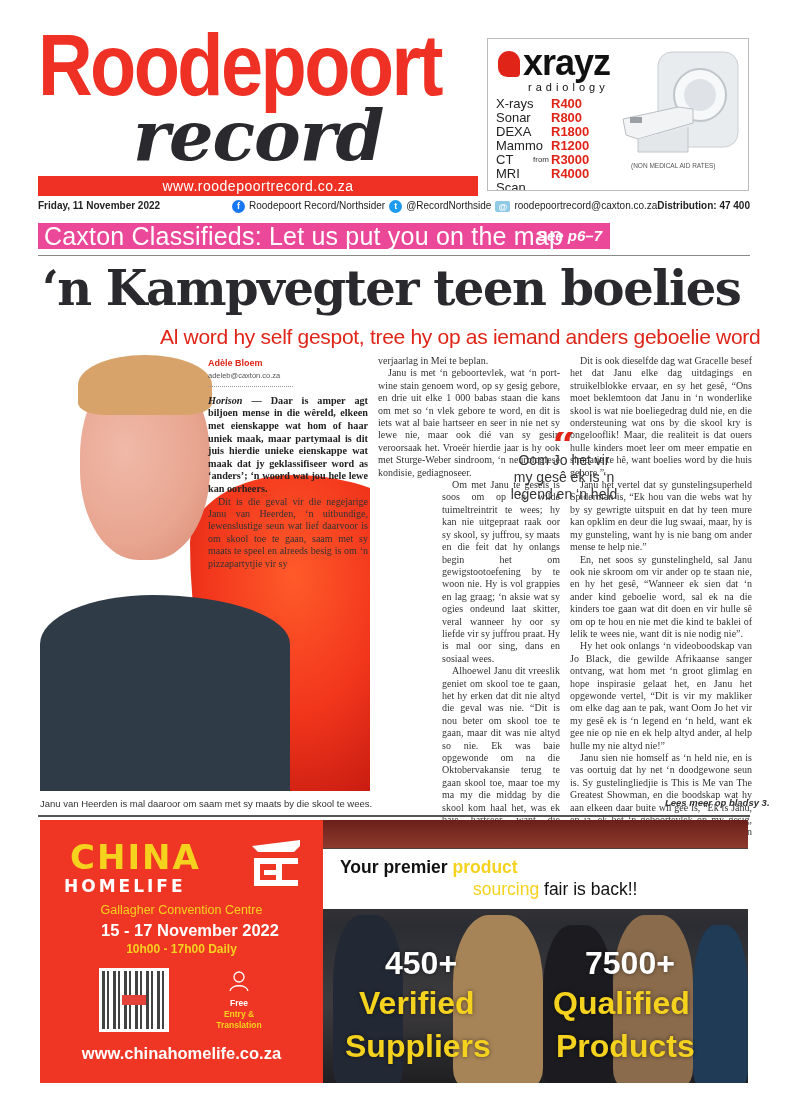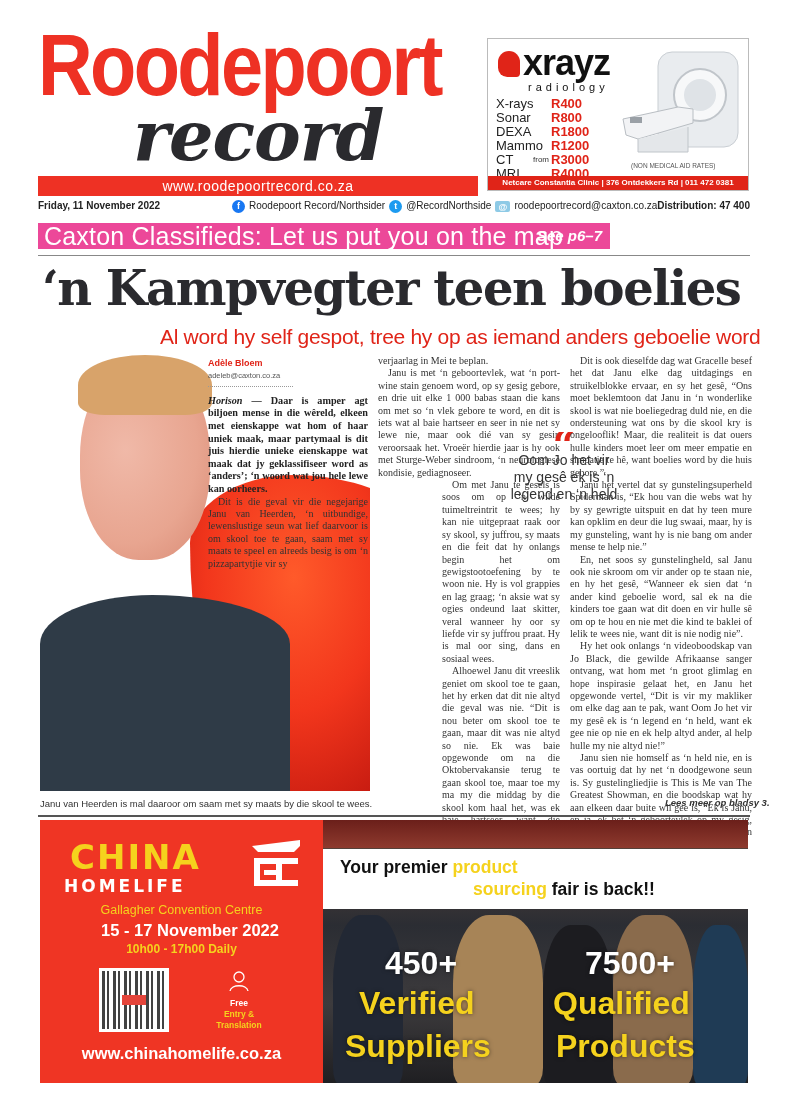--- a/index.html
+++ b/index.html
@@ -86,21 +86,21 @@
   .ch-free { position: absolute; left: 160px; top: 178px; width: 78px; text-align: center; font-size: 8.5px; line-height: 11px; font-weight: 700; }
   .ch-free .w { color: #fff; }
   .ch-free .y { color: #f5d21d; }
   .ch-url { position: absolute; left: 0; top: 224px; width: 283px; text-align: center; color: #fff; font-weight: 700; font-size: 16.5px; }
 
   .ad2-right { position: absolute; left: 283px; top: 0; width: 425px; height: 263px; background: linear-gradient(180deg, #3a2f2c 0%, #55413a 10%, #2b2d33 40%, #3d3b3d 70%, #1f1f22 100%); overflow: hidden; }
   .ad2-roof { position: absolute; left: 0; top: 0; width: 100%; height: 28px; background: linear-gradient(180deg, #6b1f1a, #8e3a2e); }
   .ad2-band { position: absolute; left: 0; top: 29px; width: 426px; height: 60px; background: #fff; }
   .ad2-tag1 { position: absolute; left: 17px; top: 8px; font-weight: 700; font-size: 17.5px; color: #111; }
   .ad2-tag1 .y { color: #f5d21d; }
-  .ad2-tag2 { position: absolute; left: 150px; top: 30px; font-weight: 700; font-size: 17.5px; color: #111; }
+  .ad2-tag2 { position: absolute; left: 150px; top: 30px; font-weight: 400; font-size: 17.5px; color: #111; }
   .ad2-tag2 .y { color: #f5d21d; }
   .crowd { position: absolute; top: 95px; border-radius: 40% 40% 10% 10%; }
   .stat-num { position: absolute; top: 125px; font-weight: 700; font-size: 32px; color: #fff; text-shadow: 0 0 4px rgba(0,0,0,0.5); }
   .stat-label { position: absolute; font-weight: 700; font-size: 32px; color: #f5d21d; line-height: 36px; text-shadow: 0 0 4px rgba(0,0,0,0.5); }
 </style>
 </head>
 <body>
 
 <div class="masthead">
   <div class="mast-title">Roodepoort</div>
@@ -140,21 +140,20 @@
   </div>
   <svg class="xray-machine" viewBox="0 0 125 110">
     <rect x="40" y="5" width="80" height="95" rx="14" fill="#e9ecef" stroke="#c9ced3"></rect>
     <circle cx="82" cy="48" r="26" fill="#f7f8f9" stroke="#c0c5ca" stroke-width="2"></circle>
     <circle cx="82" cy="48" r="16" fill="#dfe3e7"></circle>
     <path d="M5 72 L60 60 L75 62 L75 76 L20 92 L8 88 Z" fill="#f2f3f5" stroke="#b9bec3"></path>
     <rect x="12" y="70" width="12" height="6" fill="#9aa0a6"></rect>
     <path d="M20 92 L20 105 L70 105 L70 80" fill="#e4e7ea" stroke="#c0c5ca"></path>
   </svg>
   <div class="xray-note">(NON MEDICAL AID RATES)</div>
-  <div class="xray-footer">Netcare Constantia Clinic | 376 Ontdekkers Rd | 011 472 0381</div>
 </div>
 
 <div class="info-line">
   <span class="info-date">Friday, 11 November 2022</span>
   <div class="info-social">
     <span class="ico-circle ico-fb">f</span>
     <span>Roodepoort Record/Northsider</span>
     <span class="ico-circle ico-tw">t</span>
     <span>@RecordNorthside</span>
     <span class="ico-circle ico-mail">@</span>

